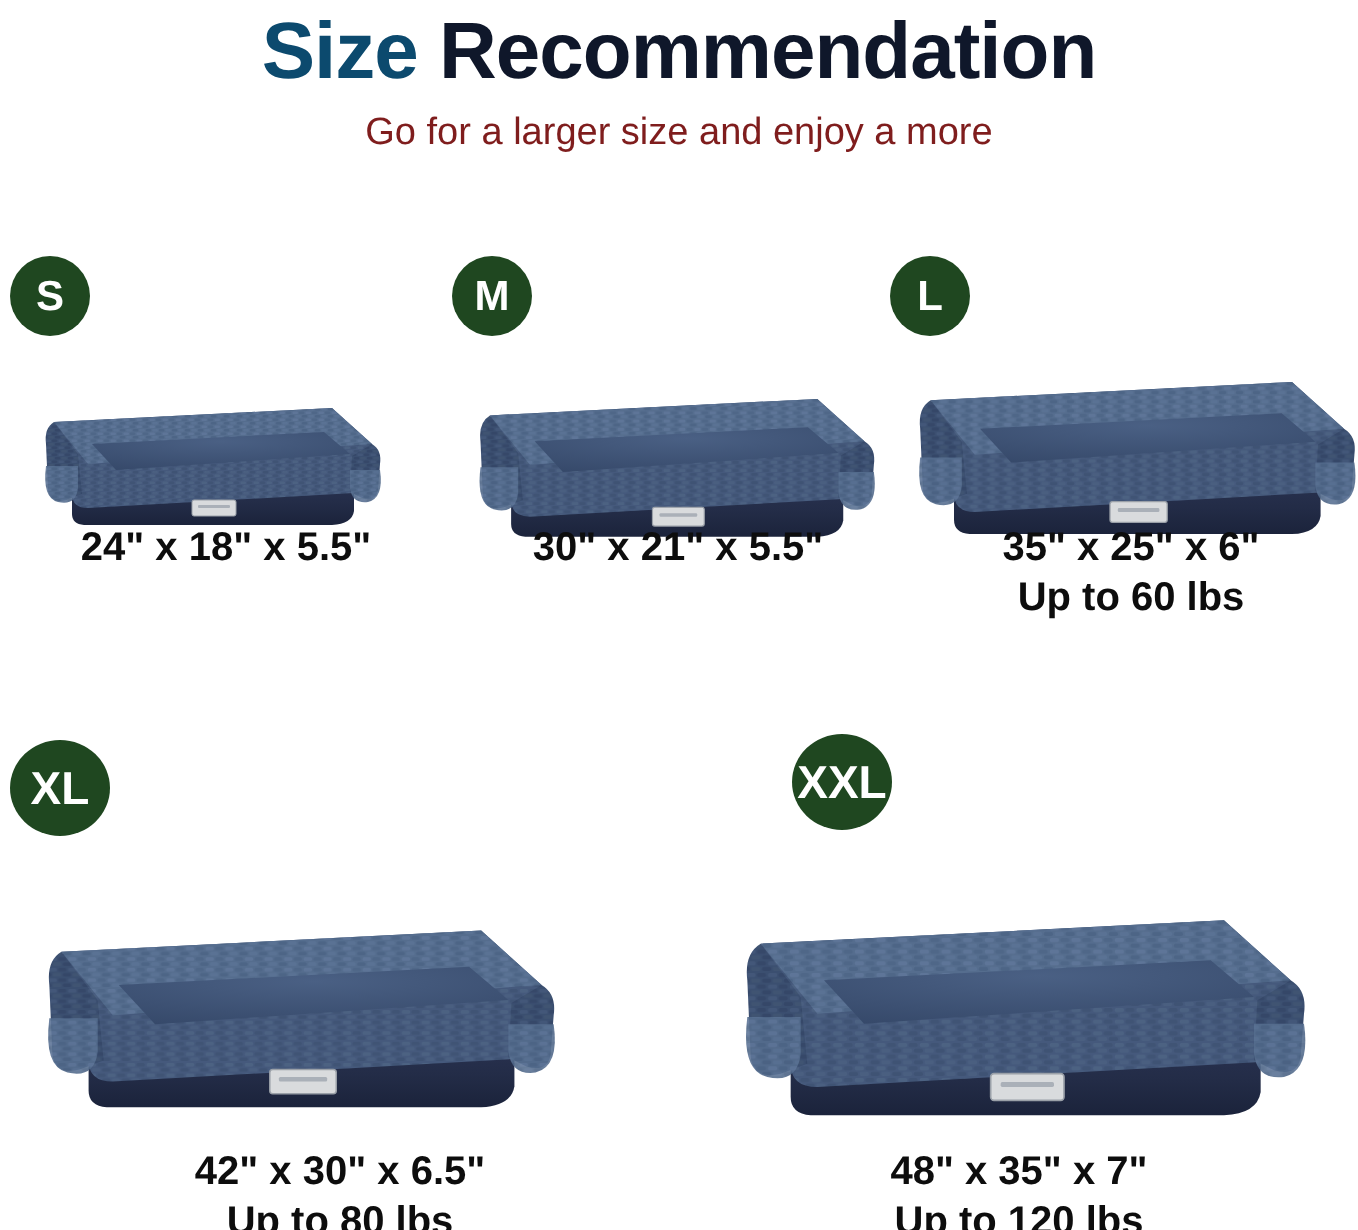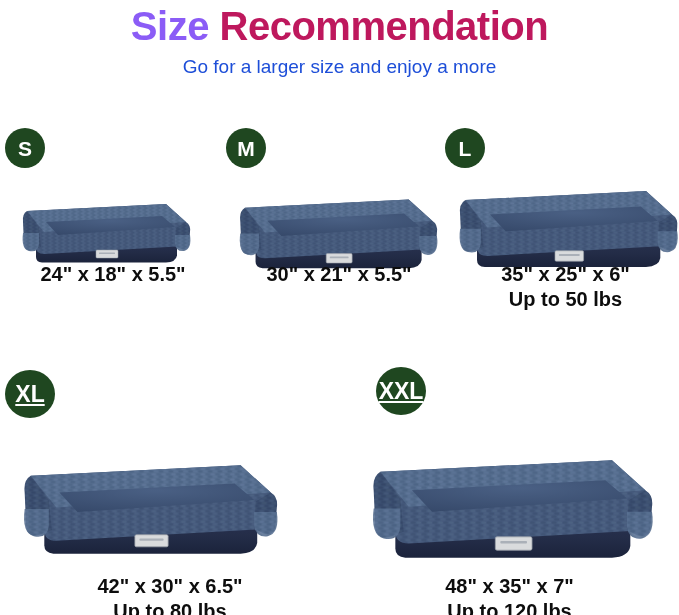--- a/index.html
+++ b/index.html
@@ -12,45 +12,45 @@
     position:relative;
   }
   #page{position:relative;width:679px;height:615px;}
 
   
   .header{width:100%;text-align:center;padding-top:2px;}
   .title{
     font-size:40px;font-weight:bold;letter-spacing:-0.5px;
     line-height:48px;margin:0;white-space:nowrap;
   }
-  .title .t-green{color:#8b5cf6;}
-  .title .t-dark{color:#be185d;}
+  .title .t-green{color:#0c4a6e;}
+  .title .t-dark{color:#0f172a;}
   .subtitle{
-    font-size:19px;font-weight:normal;color:#1d4ed8;
+    font-size:19px;font-weight:normal;color:#7f1d1d;
     line-height:25px;margin:4px auto 0;max-width:470px;
   }
 
   
   .row{position:absolute;left:0;width:679px;display:flex;}
   .row-top{top:122px;height:200px;}
   .row-bottom{top:362px;height:253px;}
 
   .card{position:relative;}
   .badge{
     position:absolute;
     border-radius:50%;
     background:#1f4720;
     color:#ffffff;
     display:flex;align-items:center;justify-content:center;
     font-weight:bold;
     line-height:1;
     z-index:4;
   }
   .badge.sz1{width:40px;height:40px;font-size:21px;}
-  .badge.sz2{width:50px;height:48px;font-size:23px;border-radius:50%;text-decoration:underline;}
+  .badge.sz2{width:50px;height:48px;font-size:23px;border-radius:50%;}
 
   .bed-wrap{position:absolute;}
   .bed-wrap svg{display:block;}
 
   .caption{
     position:absolute;width:100%;text-align:center;
     font-weight:bold;color:#0d0d0d;
   }
   .cap-line{display:block;white-space:nowrap;}
   .cap-dim{font-size:20px;line-height:25px;}
@@ -184,21 +184,21 @@
             <path d="M340 96 Q350 102 348 116 L346 142 Q344 154 330 150 L318 144 L320 108 Z" fill="url(#quiltDark)"></path>
             <path d="M14 118 Q10 150 26 154 Q44 158 46 140 L46 118 Z" fill="url(#quiltLight)" opacity="0.9"></path>
             <path d="M348 122 Q352 150 336 154 Q320 156 318 140 L318 122 Z" fill="url(#quiltLight)" opacity="0.9"></path>
             <rect x="160" y="152" width="44" height="16" rx="2" fill="#d9dbdd" stroke="#9aa0a8" stroke-width="1"></rect>
             <rect x="166" y="157" width="32" height="3" rx="1" fill="#aab0b8"></rect>
           </g>
         </svg>
       </div>
       <div class="caption" style="top:140px;left:0;">
         <span class="cap-line cap-dim">35" x 25" x 6"</span>
-        <span class="cap-line cap-wt">Up to 50 lbs</span>
+        <span class="cap-line cap-wt">Up to 60 lbs</span>
       </div>
     </div>
   </div>
 
   <div class="row row-bottom">
 
     <div class="card" style="width:340px;height:253px;">
       <div class="badge sz2" style="left:5px;top:8px;">
         <span>XL</span>
       </div>
@@ -218,21 +218,21 @@
           </g>
         </svg>
       </div>
       <div class="caption" style="top:212px;left:0;">
         <span class="cap-line cap-dim">42" x 30" x 6.5"</span>
         <span class="cap-line cap-wt">Up to 80 lbs</span>
       </div>
     </div>
 
     <div class="card" style="width:339px;height:253px;">
-      <div class="badge sz2" style="left:36px;top:5px;">
+      <div class="badge sz2" style="left:56px;top:5px;">
         <span>XXL</span>
       </div>
       <div class="bed-wrap" style="left:22px;top:48px;">
         <svg width="300" height="167" viewBox="0 0 360 200">
           <g>
             <path d="M40 132 L40 166 Q40 176 52 177 L300 177 Q320 176 322 163 L322 130 Z" fill="url(#baseGrad)"></path>
             <path d="M22 74 L300 60 L340 96 L340 130 Q340 142 322 145 L56 160 Q40 160 40 146 L40 108 Z" fill="url(#quilt)"></path>
             <path d="M22 74 L300 60 L340 96 L56 116 Z" fill="url(#quiltLight)"></path>
             <path d="M60 96 L292 84 L318 106 L84 122 Z" fill="url(#innerShade)"></path>
             <path d="M22 74 Q12 80 14 96 L16 142 Q18 156 34 152 L50 146 L46 106 Z" fill="url(#quiltDark)"></path>

